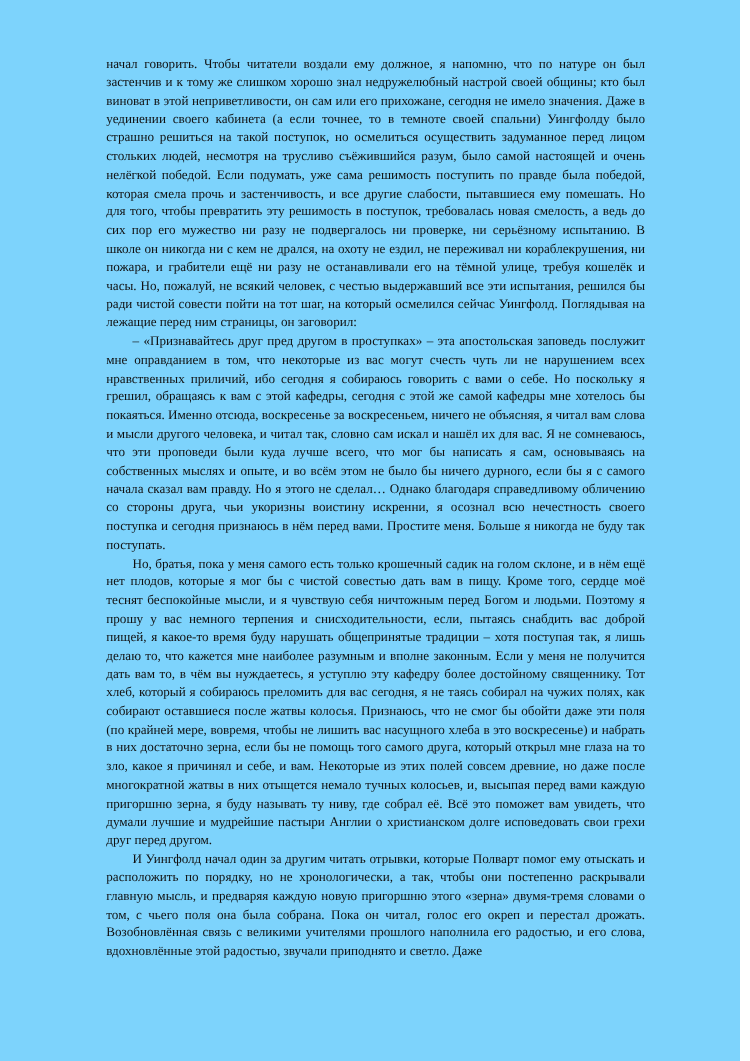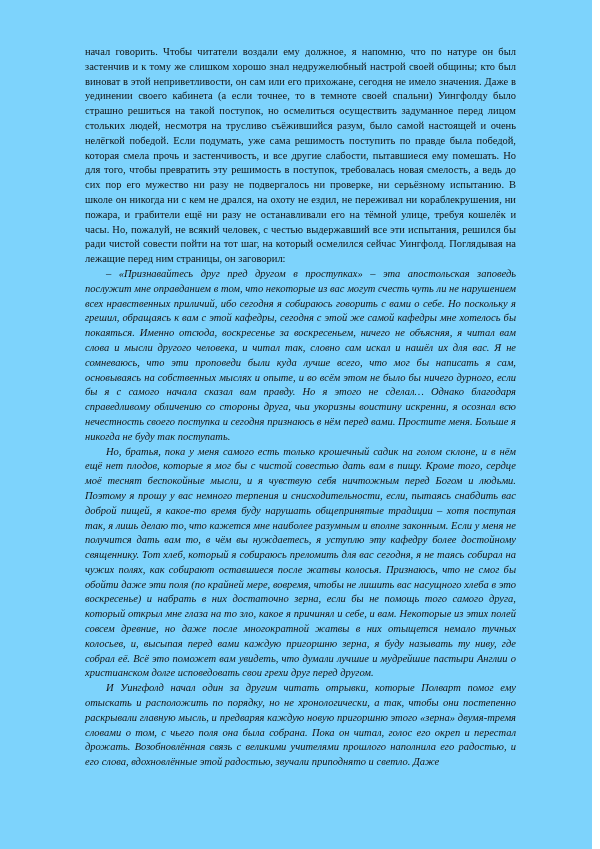--- a/index.html
+++ b/index.html
@@ -26,21 +26,20 @@
     text-align: justify;
     hyphens: auto;
     -webkit-hyphens: auto;
   }
   .text-block p {
     margin: 0;
     padding: 0;
   }
   .text-block p.indent {
     text-indent: 21px;
-    font-style: italic;
   }
 </style>
 </head>
 <body>
 
 <div class="page">
   <div class="text-block">
     <p>начал говорить. Чтобы читатели воздали ему должное, я напомню, что по натуре он был застенчив и к тому же слишком хорошо знал недружелюбный настрой своей общины; кто был виноват в этой неприветливости, он сам или его прихожане, сегодня не имело значения. Даже в уединении своего кабинета (а если точнее, то в темноте своей спальни) Уингфолду было страшно решиться на такой поступок, но осмелиться осуществить задуманное перед лицом стольких людей, несмотря на трусливо съёжившийся разум, было самой настоящей и очень нелёгкой победой. Если подумать, уже сама решимость поступить по правде была победой, которая смела прочь и застенчивость, и все другие слабости, пытавшиеся ему помешать. Но для того, чтобы превратить эту решимость в поступок, требовалась новая смелость, а ведь до сих пор его мужество ни разу не подвергалось ни проверке, ни серьёзному испытанию. В школе он никогда ни с кем не дрался, на охоту не ездил, не переживал ни кораблекрушения, ни пожара, и грабители ещё ни разу не останавливали его на тёмной улице, требуя кошелёк и часы. Но, пожалуй, не всякий человек, с честью выдержавший все эти испытания, решился бы ради чистой совести пойти на тот шаг, на который осмелился сейчас Уингфолд. Поглядывая на лежащие перед ним страницы, он заговорил:</p>
     <p class="indent">– «Признавайтесь друг пред другом в проступках» – эта апостольская заповедь послужит мне оправданием в том, что некоторые из вас могут счесть чуть ли не нарушением всех нравственных приличий, ибо сегодня я собираюсь говорить с вами о себе. Но поскольку я грешил, обращаясь к вам с этой кафедры, сегодня с этой же самой кафедры мне хотелось бы покаяться. Именно отсюда, воскресенье за воскресеньем, ничего не объясняя, я читал вам слова и мысли другого человека, и читал так, словно сам искал и нашёл их для вас. Я не сомневаюсь, что эти проповеди были куда лучше всего, что мог бы написать я сам, основываясь на собственных мыслях и опыте, и во всём этом не было бы ничего дурного, если бы я с самого начала сказал вам правду. Но я этого не сделал… Однако благодаря справедливому обличению со стороны друга, чьи укоризны воистину искренни, я осознал всю нечестность своего поступка и сегодня признаюсь в нём перед вами. Простите меня. Больше я никогда не буду так поступать.</p>
     <p class="indent">Но, братья, пока у меня самого есть только крошечный садик на голом склоне, и в нём ещё нет плодов, которые я мог бы с чистой совестью дать вам в пищу. Кроме того, сердце моё теснят беспокойные мысли, и я чувствую себя ничтожным перед Богом и людьми. Поэтому я прошу у вас немного терпения и снисходительности, если, пытаясь снабдить вас доброй пищей, я какое-то время буду нарушать общепринятые традиции – хотя поступая так, я лишь делаю то, что кажется мне наиболее разумным и вполне законным. Если у меня не получится дать вам то, в чём вы нуждаетесь, я уступлю эту кафедру более достойному священнику. Тот хлеб, который я собираюсь преломить для вас сегодня, я не таясь собирал на чужих полях, как собирают оставшиеся после жатвы колосья. Признаюсь, что не смог бы обойти даже эти поля (по крайней мере, вовремя, чтобы не лишить вас насущного хлеба в это воскресенье) и набрать в них достаточно зерна, если бы не помощь того самого друга, который открыл мне глаза на то зло, какое я причинял и себе, и вам. Некоторые из этих полей совсем древние, но даже после многократной жатвы в них отыщется немало тучных колосьев, и, высыпая перед вами каждую пригоршню зерна, я буду называть ту ниву, где собрал её. Всё это поможет вам увидеть, что думали лучшие и мудрейшие пастыри Англии о христианском долге исповедовать свои грехи друг перед другом.</p>

